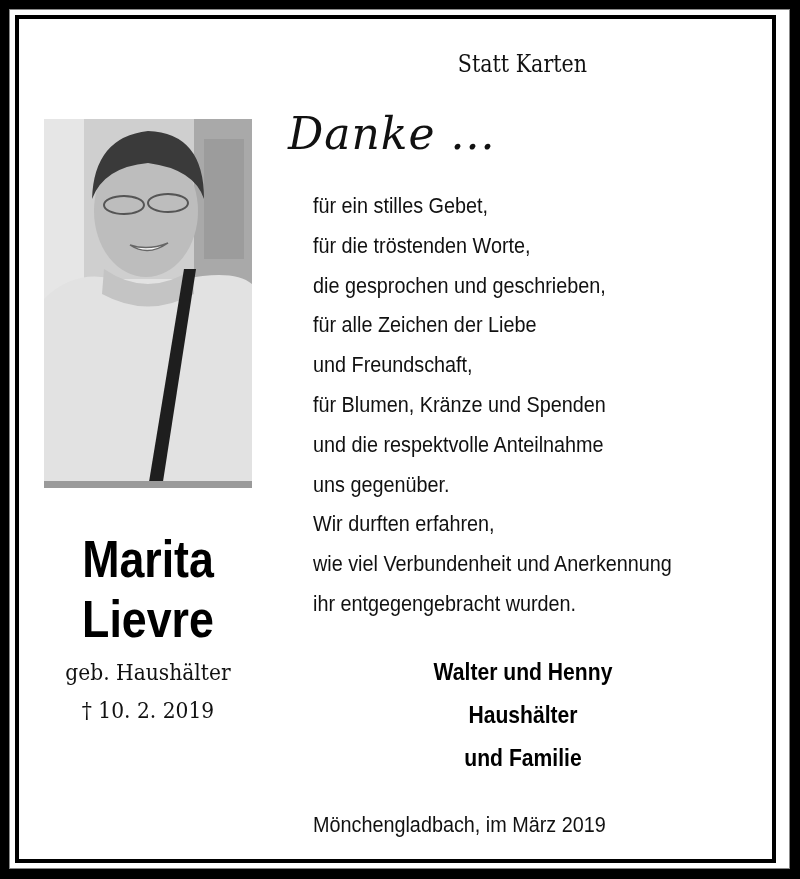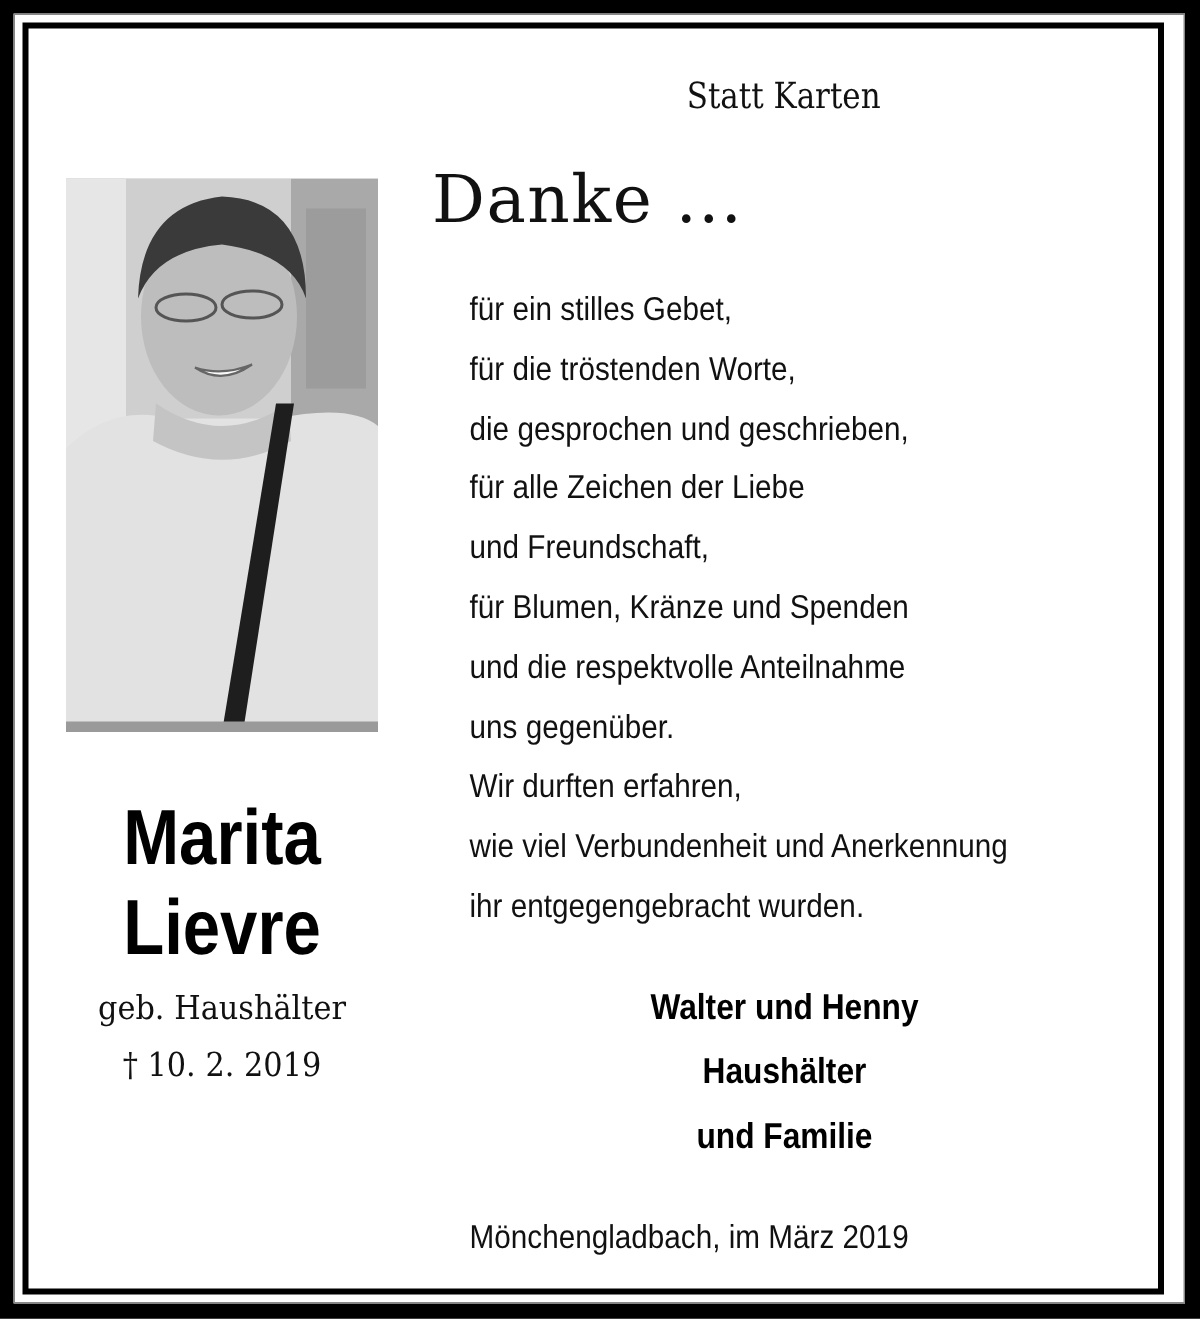--- a/index.html
+++ b/index.html
@@ -12,21 +12,21 @@
       position: absolute; left: 15px; top: 15px; width: 761px; height: 848px;
       border: 4px solid #000; box-sizing: border-box; background: #fff;
     }
     .abs { position: absolute; }
     .statt {
       left: 0; width: 800px; top: 50px; text-align: center;
       font-family: "DejaVu Serif", serif; font-size: 24px; color: #111;
       padding-left: 245px; box-sizing: border-box; transform: scaleX(0.86); transform-origin: 522px 0;
     }
     .danke {
-      left: 288px; top: 108px; font-family: "DejaVu Serif", serif; 
+      left: 288px; top: 108px; font-family: "DejaVu Serif", serif; font-style: italic;
       font-size: 44px; color: #111; letter-spacing: 1px;
     }
     .photo {
       left: 44px; top: 119px; width: 208px; height: 369px; overflow: hidden;
       background: linear-gradient(180deg, #c8c8c8 0%, #d8d8d8 35%, #d0d0d0 60%, #e4e4e4 100%);
     }
     .name {
       left: 44px; width: 208px; text-align: center;
       font-family: "Liberation Sans", sans-serif; font-weight: bold; font-size: 52px;
       line-height: 58px; color: #000; transform: scaleX(0.86);

